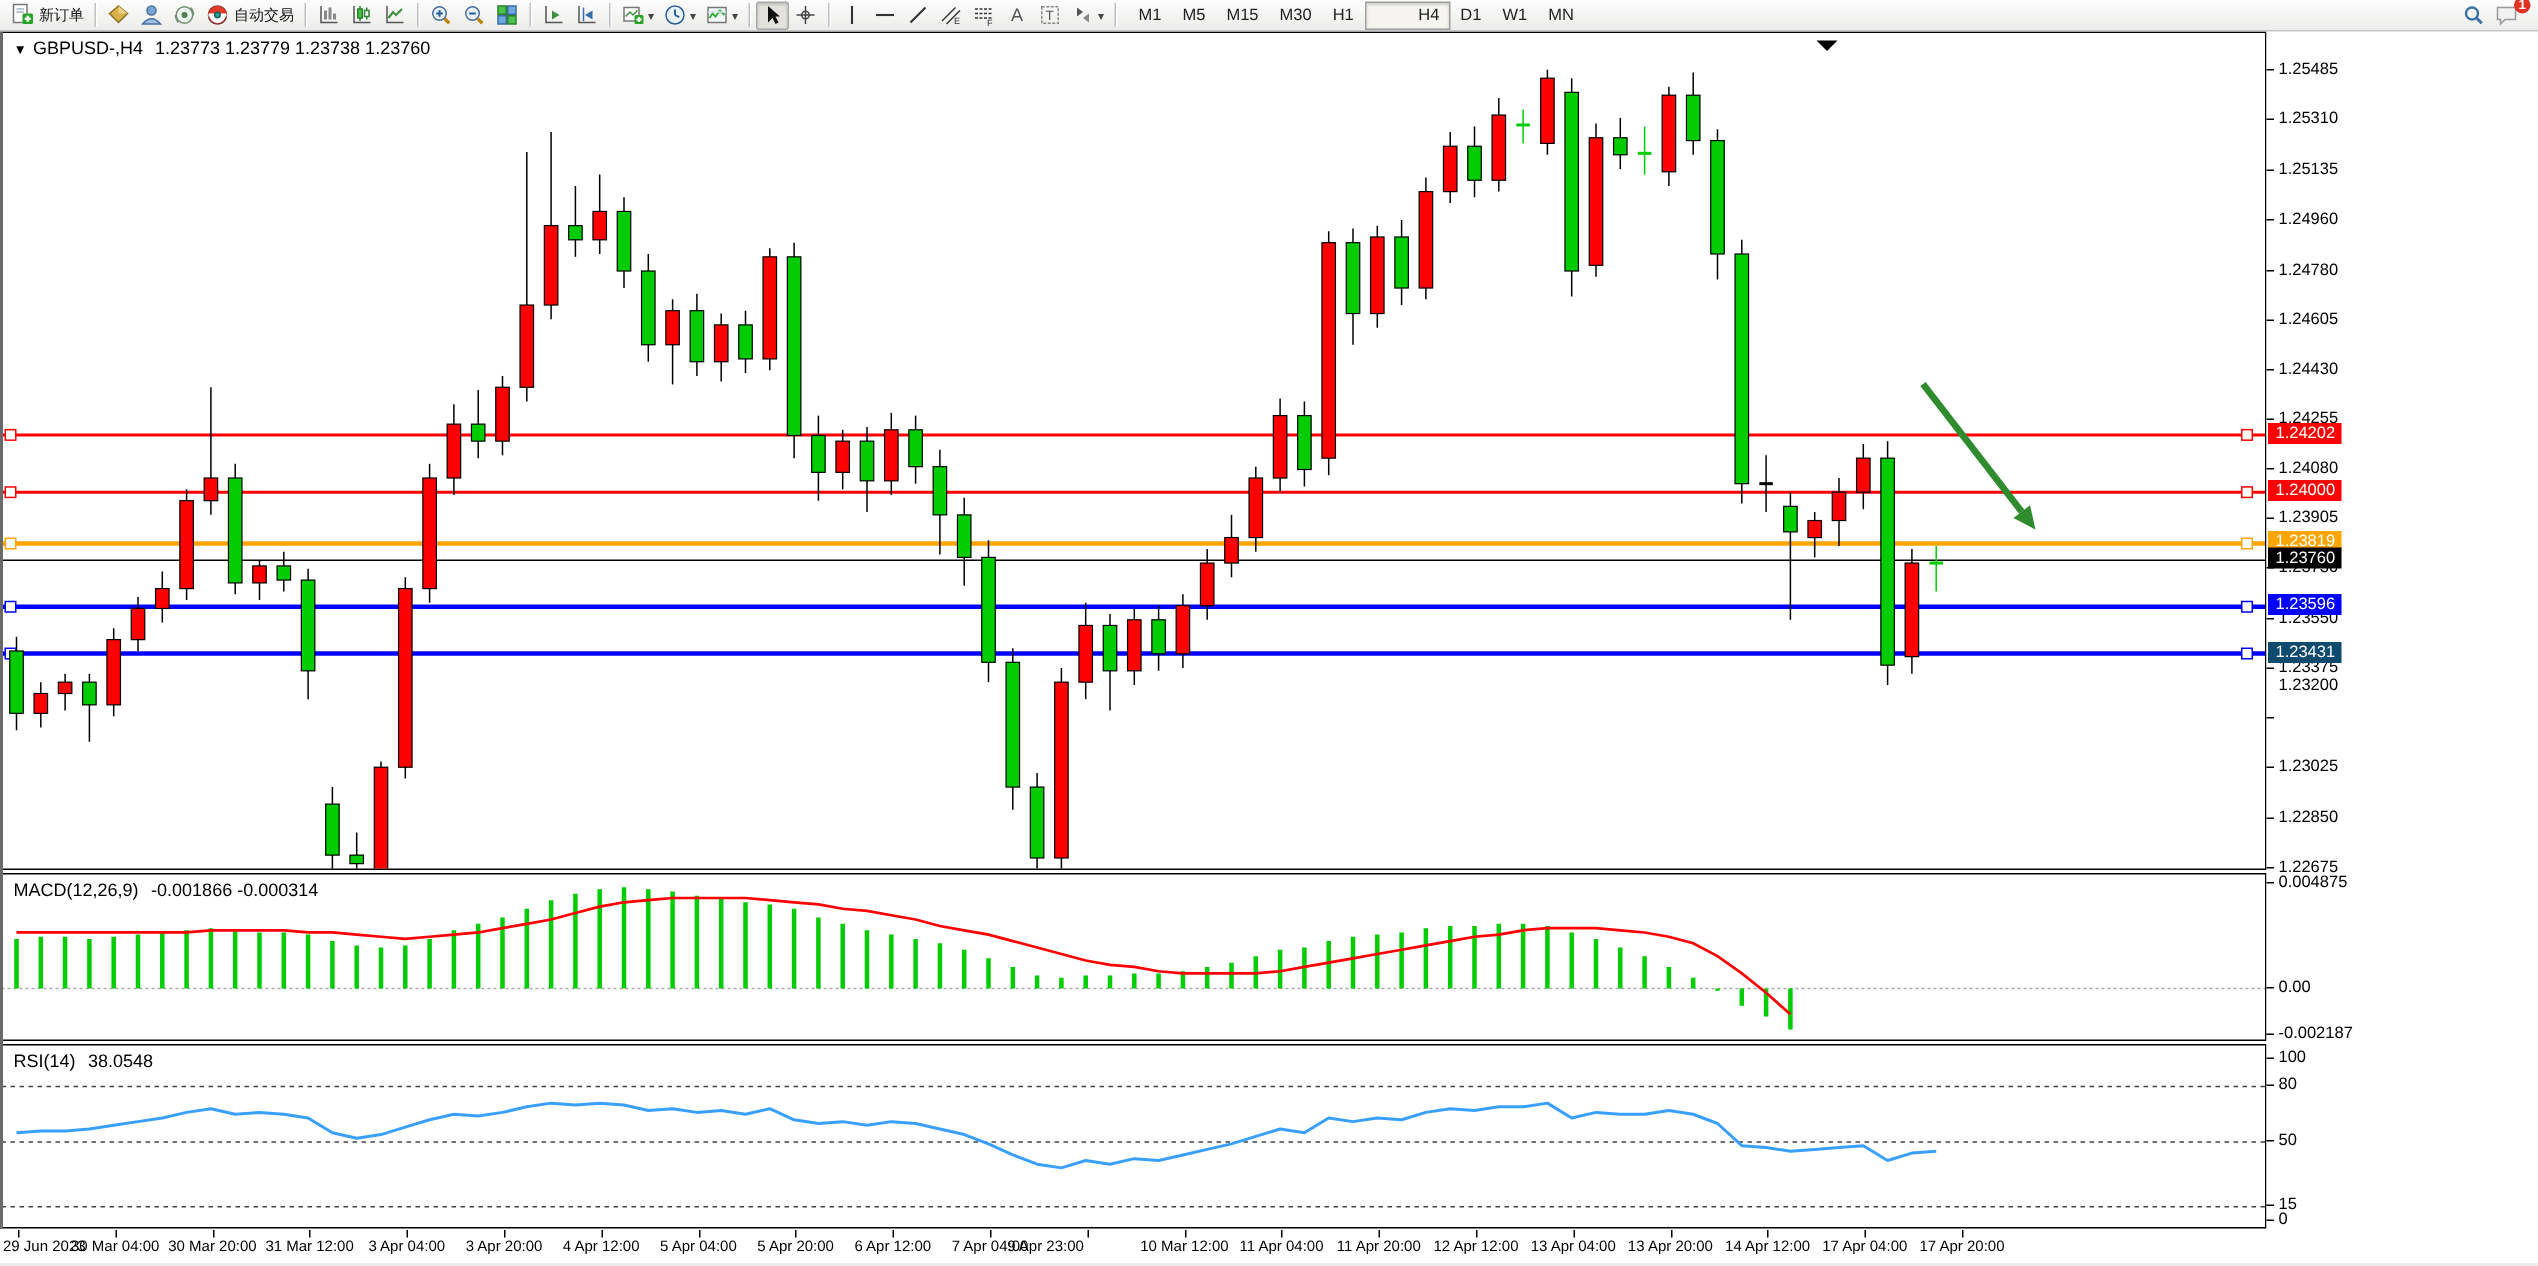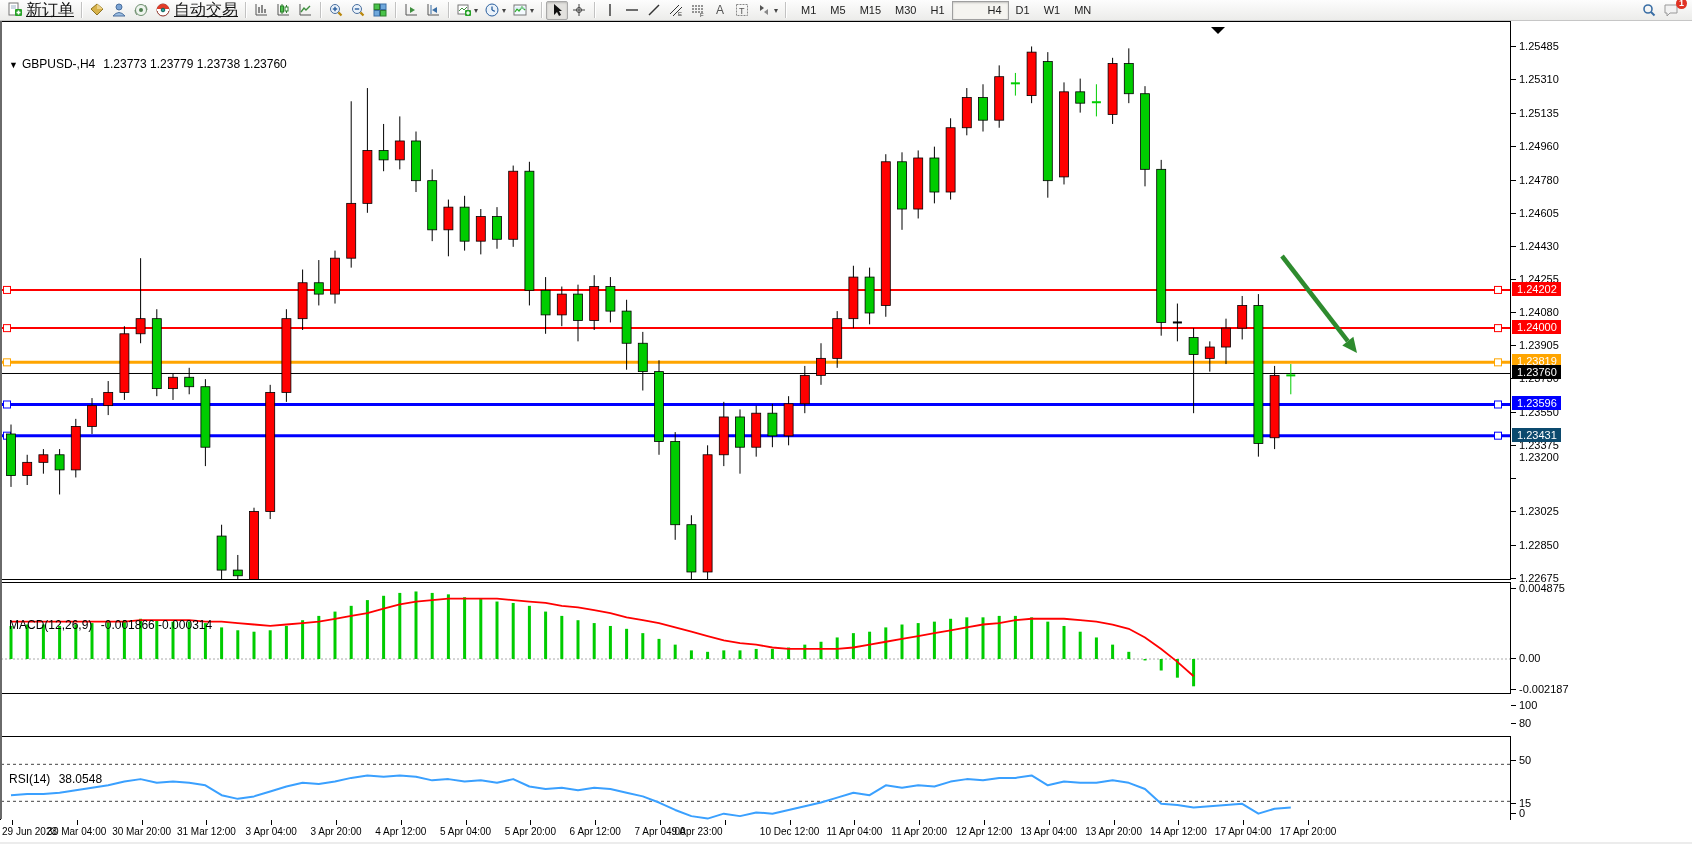--- a/index.html
+++ b/index.html
@@ -7,39 +7,39 @@
               font-family:"Liberation Sans", sans-serif; }
 
   
   #toolbar { position:absolute; top:0; left:0; width:1692px; height:21px;
              background:linear-gradient(#fdfdfd,#ececea);
              border-bottom:1px solid #c6c6c6; display:flex; align-items:center;
              padding:0 4px; z-index:50; }
   .tbtn { height:19px; min-width:21px; display:flex; align-items:center; justify-content:center;
           padding:0 2px; border:1px solid transparent; border-radius:2px; cursor:default; }
   .tbtn.pressed { background:#e3e2df; border-color:#a8a8a8; box-shadow:inset 0 1px 2px rgba(0,0,0,.18); }
-  .tlabel { font-size:16px; color:#111; margin-left:3px; white-space:nowrap;text-decoration:underline; }
+  .tlabel { font-size:10px; color:#111; margin-left:3px; white-space:nowrap; }
   .vsep { width:1px; height:16px; background:#c2c2c2; box-shadow:1px 0 0 #ffffff; margin:0 4px; }
   .caret { font-size:8px; color:#444; margin-left:2px; }
   .tf-group { display:flex; align-items:center; margin-left:4px; }
   .tfbtn { font-size:11px; color:#222; padding:2px 6px; height:19px; display:flex; align-items:center;
            border:1px solid transparent; }
   .tfbtn.active { background:#f5f4f0; border:1px solid #9f9f9f; box-shadow:inset 0 1px 2px rgba(0,0,0,.2);padding-left:35px; }
   #toolbar-right { margin-left:auto; display:flex; align-items:center; }
   .badge { position:absolute; top:-4px; right:-6px; background:#e03224; color:#fff;
            font-size:9px; line-height:11px; min-width:11px; height:11px; border-radius:6px;
            text-align:center; padding:0 2px; font-weight:bold; }
 
   
   .pane { position:absolute; left:0; width:1511px; background:#fff; border:1px solid #000; }
   #pane-main { top:21px;  height:559px; }
   #pane-macd { top:582px; height:112px; }
-  #pane-rsi  { top:736px; height:108px; }
+  #pane-rsi  { top:696px; height:123px; }
   .pane svg { position:absolute; left:0; top:0; }
-  .pane-title { position:absolute; left:8px; top:3px; font-size:12px; color:#000; white-space:nowrap; z-index:5;margin-top:32px; }
+  .pane-title { position:absolute; left:8px; top:3px; font-size:12px; color:#000; white-space:nowrap; z-index:5; }
   .pane-title .tri { font-size:9px; margin-right:4px; }
   .pane-title .vals { margin-left:8px; }
 
   
   #scale { position:absolute; left:1511px; top:21px; width:181px; height:798px; background:#fff; }
   .tick-label { position:absolute; left:8px; font-size:11px; color:#000; white-space:nowrap; }
   .tick-dash  { position:absolute; left:0; width:5px; height:1px; background:#000; }
   .price-box  { position:absolute; left:1px; height:14px; line-height:14px; color:#fff;
                 font-size:11px; padding:0 4px 0 5px; white-space:nowrap; }
 
@@ -638,21 +638,21 @@
     <div class="time-label" style="left:465.59999999999997px">5 Apr 04:00</div>
     <div class="time-tick" style="left:530.4px"></div>
     <div class="time-label" style="left:530.4px">5 Apr 20:00</div>
     <div class="time-tick" style="left:595.1999999999999px"></div>
     <div class="time-label" style="left:595.1999999999999px">6 Apr 12:00</div>
     <div class="time-tick" style="left:660px"></div>
     <div class="time-label" style="left:660px">7 Apr 04:00</div>
     <div class="time-tick" style="left:724.8px"></div>
     <div class="time-label" style="left:697px">9 Apr 23:00</div>
     <div class="time-tick" style="left:789.5999999999999px"></div>
-    <div class="time-label" style="left:789.5999999999999px">10 Dec 12:00</div>
+    <div class="time-label" style="left:789.5999999999999px">10 Mar 12:00</div>
     <div class="time-tick" style="left:854.4px"></div>
     <div class="time-label" style="left:854.4px">11 Apr 04:00</div>
     <div class="time-tick" style="left:919.1999999999999px"></div>
     <div class="time-label" style="left:919.1999999999999px">11 Apr 20:00</div>
     <div class="time-tick" style="left:984px"></div>
     <div class="time-label" style="left:984px">12 Apr 12:00</div>
     <div class="time-tick" style="left:1048.8px"></div>
     <div class="time-label" style="left:1048.8px">13 Apr 04:00</div>
     <div class="time-tick" style="left:1113.6px"></div>
     <div class="time-label" style="left:1113.6px">13 Apr 20:00</div>

